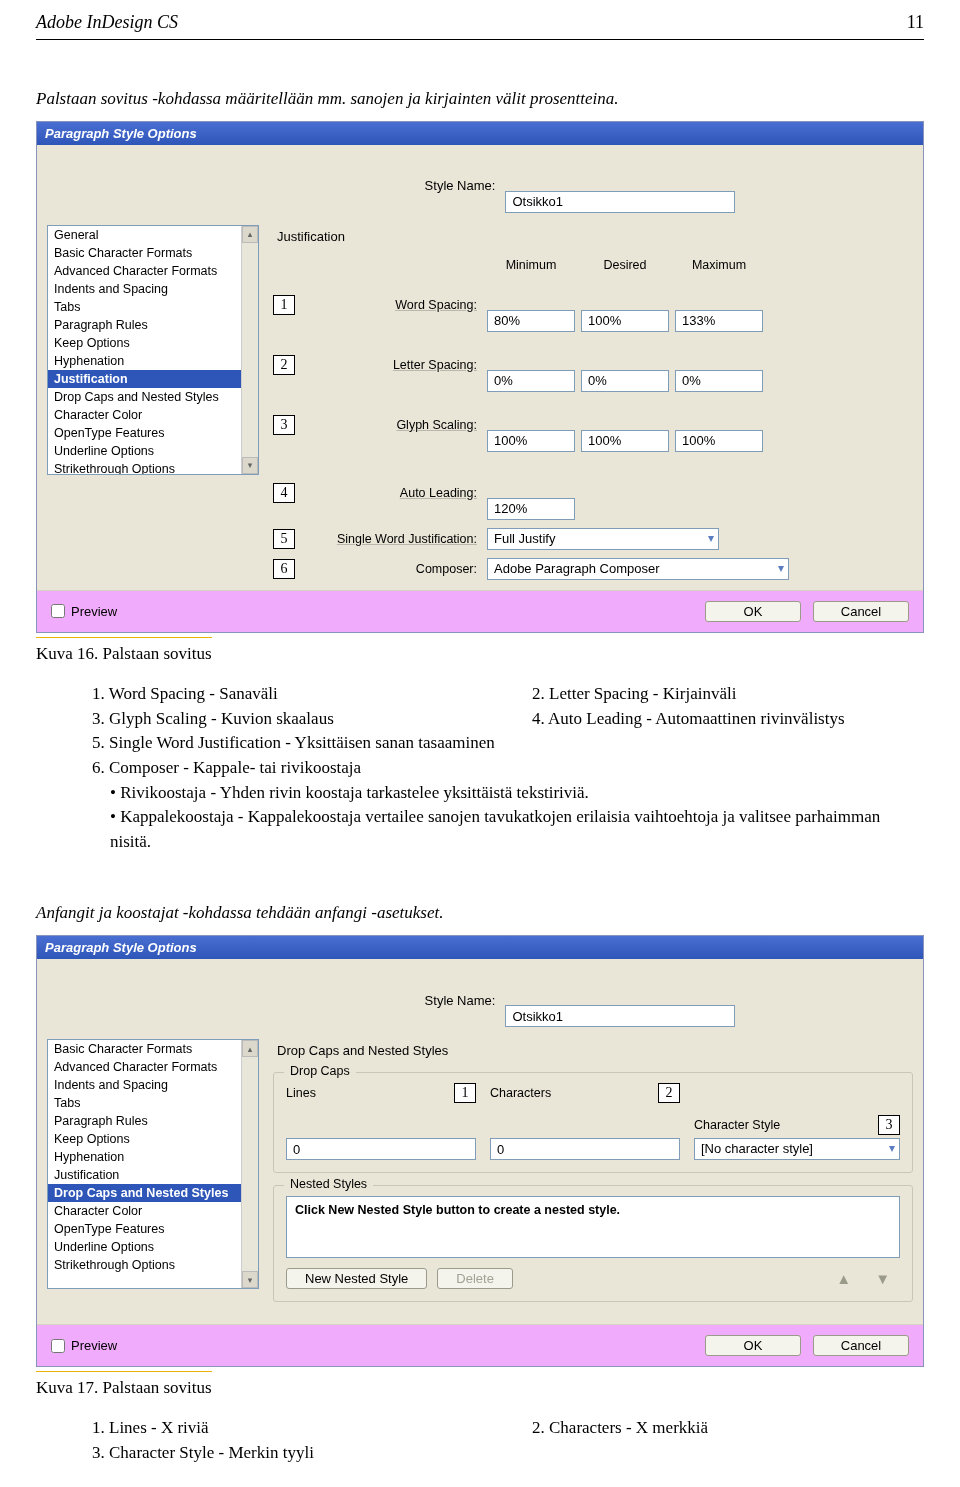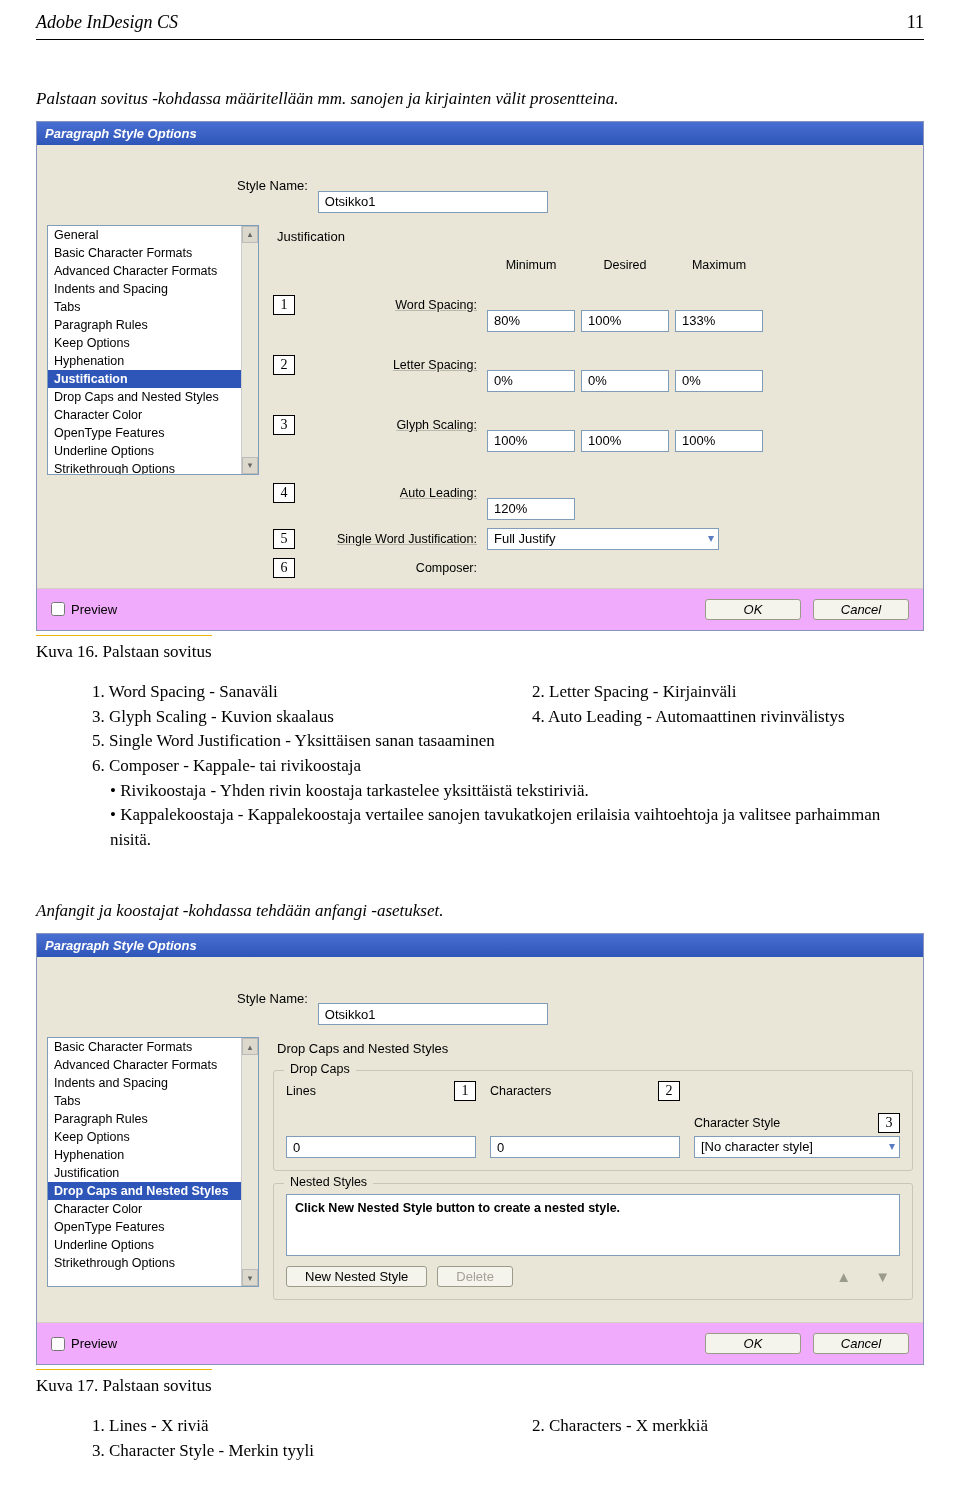--- a/index.html
+++ b/index.html
@@ -50,20 +50,21 @@
     font-weight: bold;
     padding: 4px 8px;
     font-size: 13px;
     font-style: italic;
   }
   .dialog .topname {
     display: flex;
     align-items: center;
     gap: 10px;
     padding: 14px 0 12px 200px;
+    justify-content: center;
   }
   .dialog .topname label { font-size: 13px; }
   .field {
     background: #fff;
     border: 1px solid #7f9db9;
     height: 22px;
     padding: 2px 6px;
     font-size: 13px;
     font-family: Tahoma, Arial, sans-serif;
     color: #000;
@@ -132,21 +133,21 @@
   .dialog-footer {
     display: flex;
     align-items: center;
     justify-content: space-between;
     padding: 10px 14px;
     background: #f0abfc;
     border-top: 1px solid #d5d2c4;
   }
   .chk { display:flex; align-items:center; gap:6px; font-size:13px; }
   .chk input { width:14px; height:14px; }
-  .btn-row { display:flex; gap:12px;font-style:italic; }
+  .btn-row { display:flex; gap:12px; }
   .btn {
     background: #f4f3ec;
     border: 1px solid #9b9b8a;
     border-radius: 3px;
     padding: 2px 0;
     font-size: 13px;
     width: 96px;
     text-align: center;
     font-family: Tahoma, Arial, sans-serif;
   }
@@ -261,20 +262,21 @@
       <div class="form-grid" style="grid-template-columns:28px 174px 232px;">
         <div class="num-anno">5</div>
         <div class="rlabel">Single Word Justification:</div>
         <div class="select">Full Justify</div>
       </div>
 
       <div style="height:8px"></div>
       <div class="form-grid" style="grid-template-columns:28px 174px 302px;">
         <div class="num-anno">6</div>
         <div class="rlabel plain">Composer:</div>
+        <div class="select">Adobe Paragraph Composer</div>
       </div>
     </div>
   </div>
   <div class="dialog-footer">
     <label class="chk">
       <input type="checkbox" style="">
       <span>Preview</span>
     </label>
     <div class="btn-row">
       <div class="btn">OK</div>

